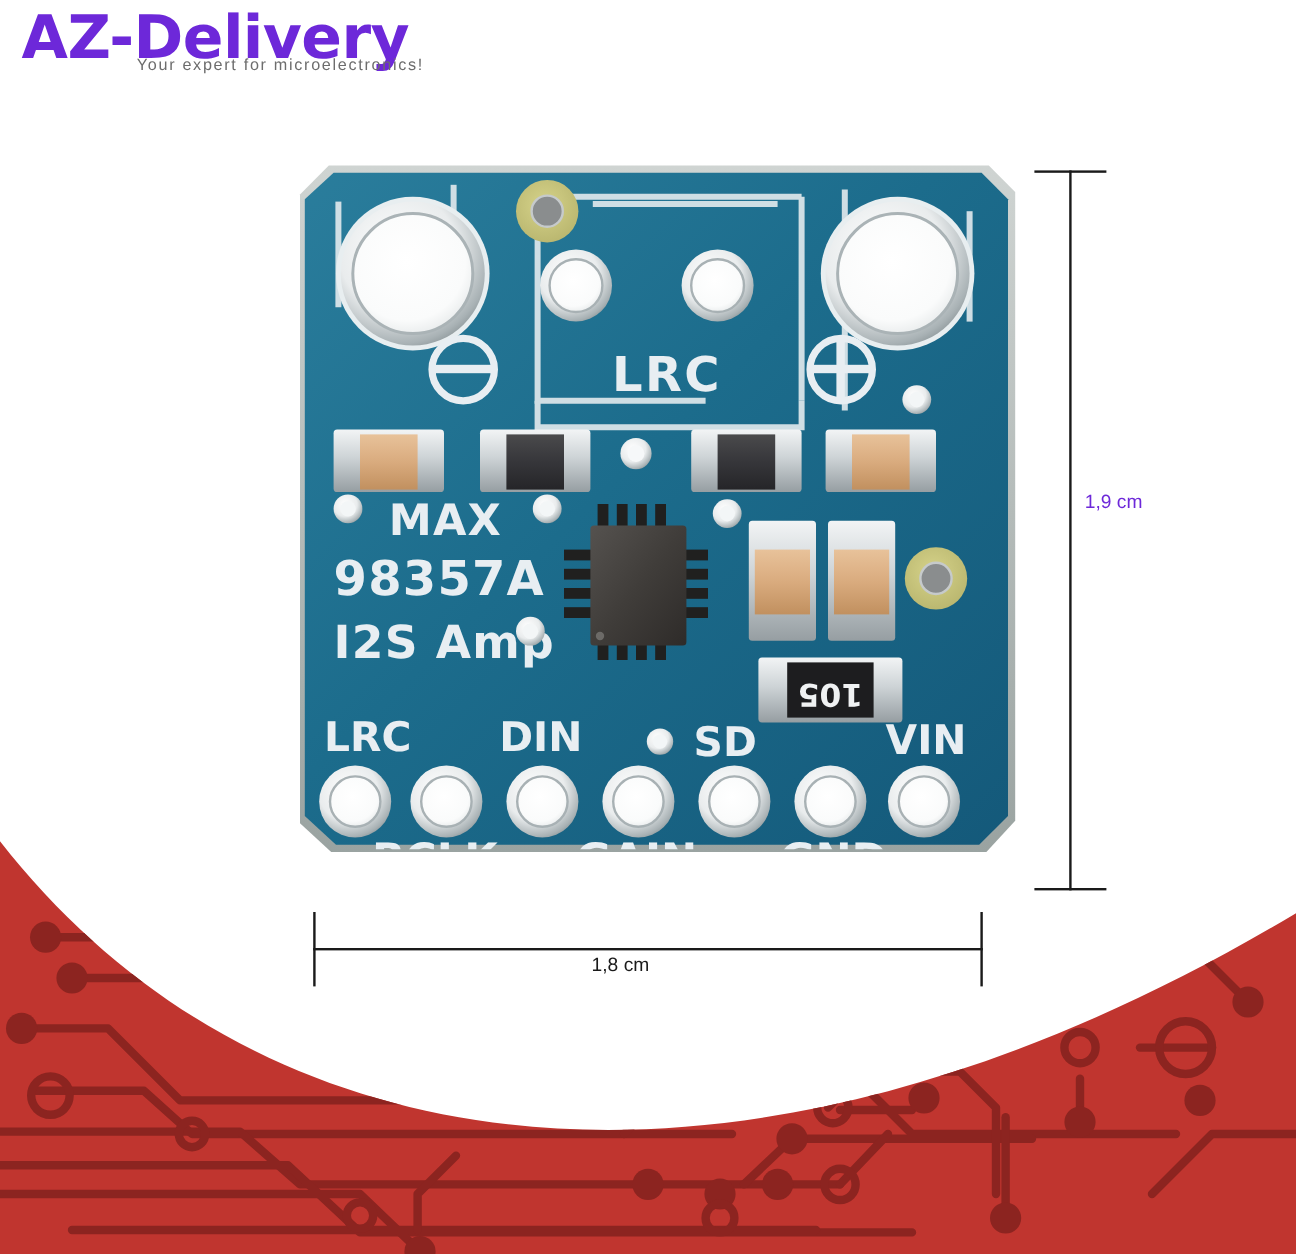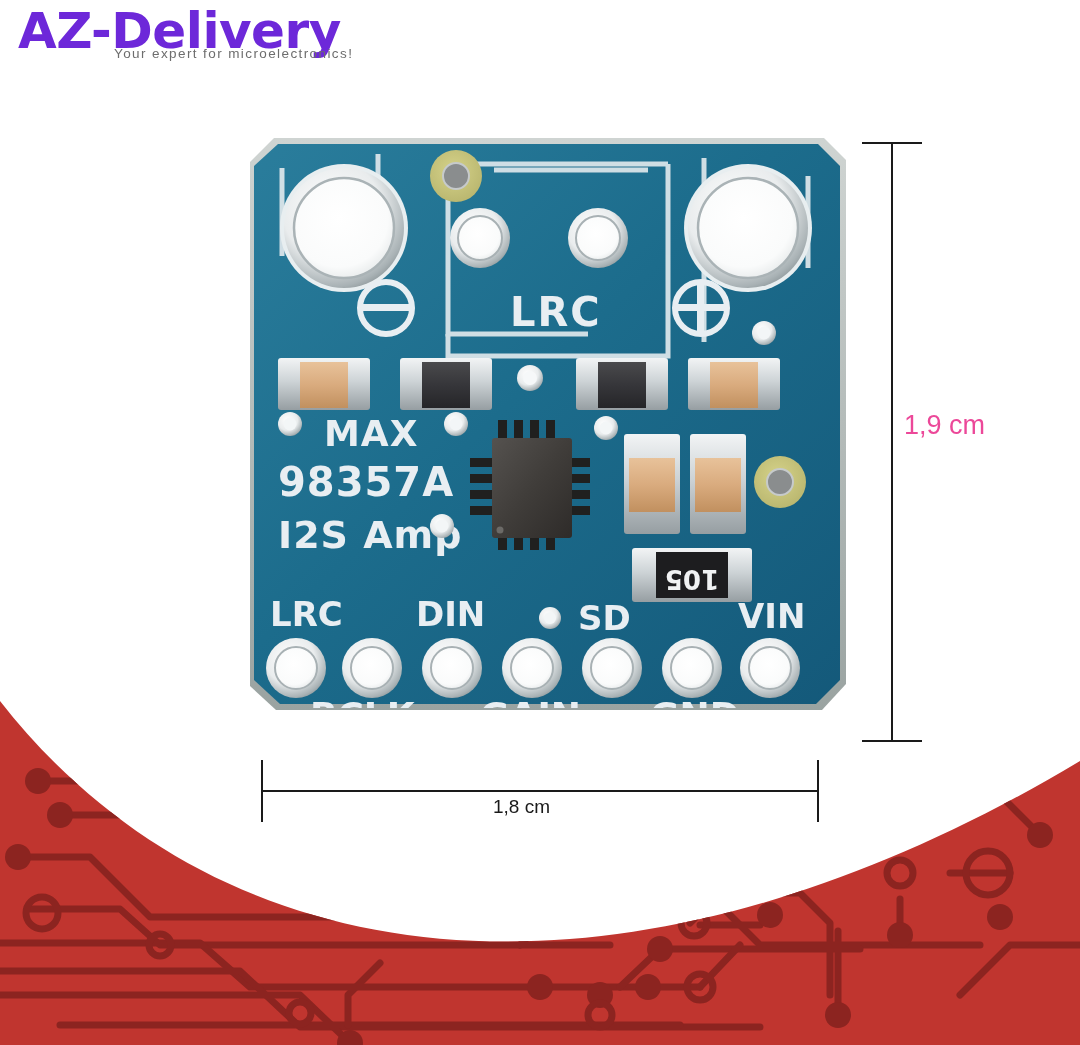--- a/index.html
+++ b/index.html
@@ -68,22 +68,22 @@
   #dim-height-cap-top {
     position: absolute; left: 0; top: 0; width: 60px; height: 1.8px; background: #1a1a1a;
   }
   #dim-height-cap-bottom {
     position: absolute; left: 0; bottom: 0; width: 60px; height: 1.8px; background: #1a1a1a;
   }
   #dim-height-label {
     position: absolute;
     left: 42px;
     top: 268px;
-    font-size: 27px;
-    color: #ec4899;
+    font-size: 16px;
+    color: #6d28d9;
     white-space: nowrap;
     font-family: "Liberation Sans", sans-serif;
   }
 
   #dim-width-wrap {
     position: absolute;
     left: 261px;
     top: 760px;
     width: 558px;
     height: 62px;
@@ -94,21 +94,21 @@
   #dim-width-cap-left {
     position: absolute; left: 0; top: 0; width: 1.8px; height: 62px; background: #1a1a1a;
   }
   #dim-width-cap-right {
     position: absolute; right: 0; top: 0; width: 1.8px; height: 62px; background: #1a1a1a;
   }
   #dim-width-label {
     position: absolute;
     left: 232px;
     top: 36px;
-    font-size: 19px;
+    font-size: 16px;
     color: #1a1a1a;
     white-space: nowrap;
     font-family: "Liberation Sans", sans-serif;
   }
 
   
   #pcb-photo {
     position: absolute;
     left: 248px;
     top: 128px;

